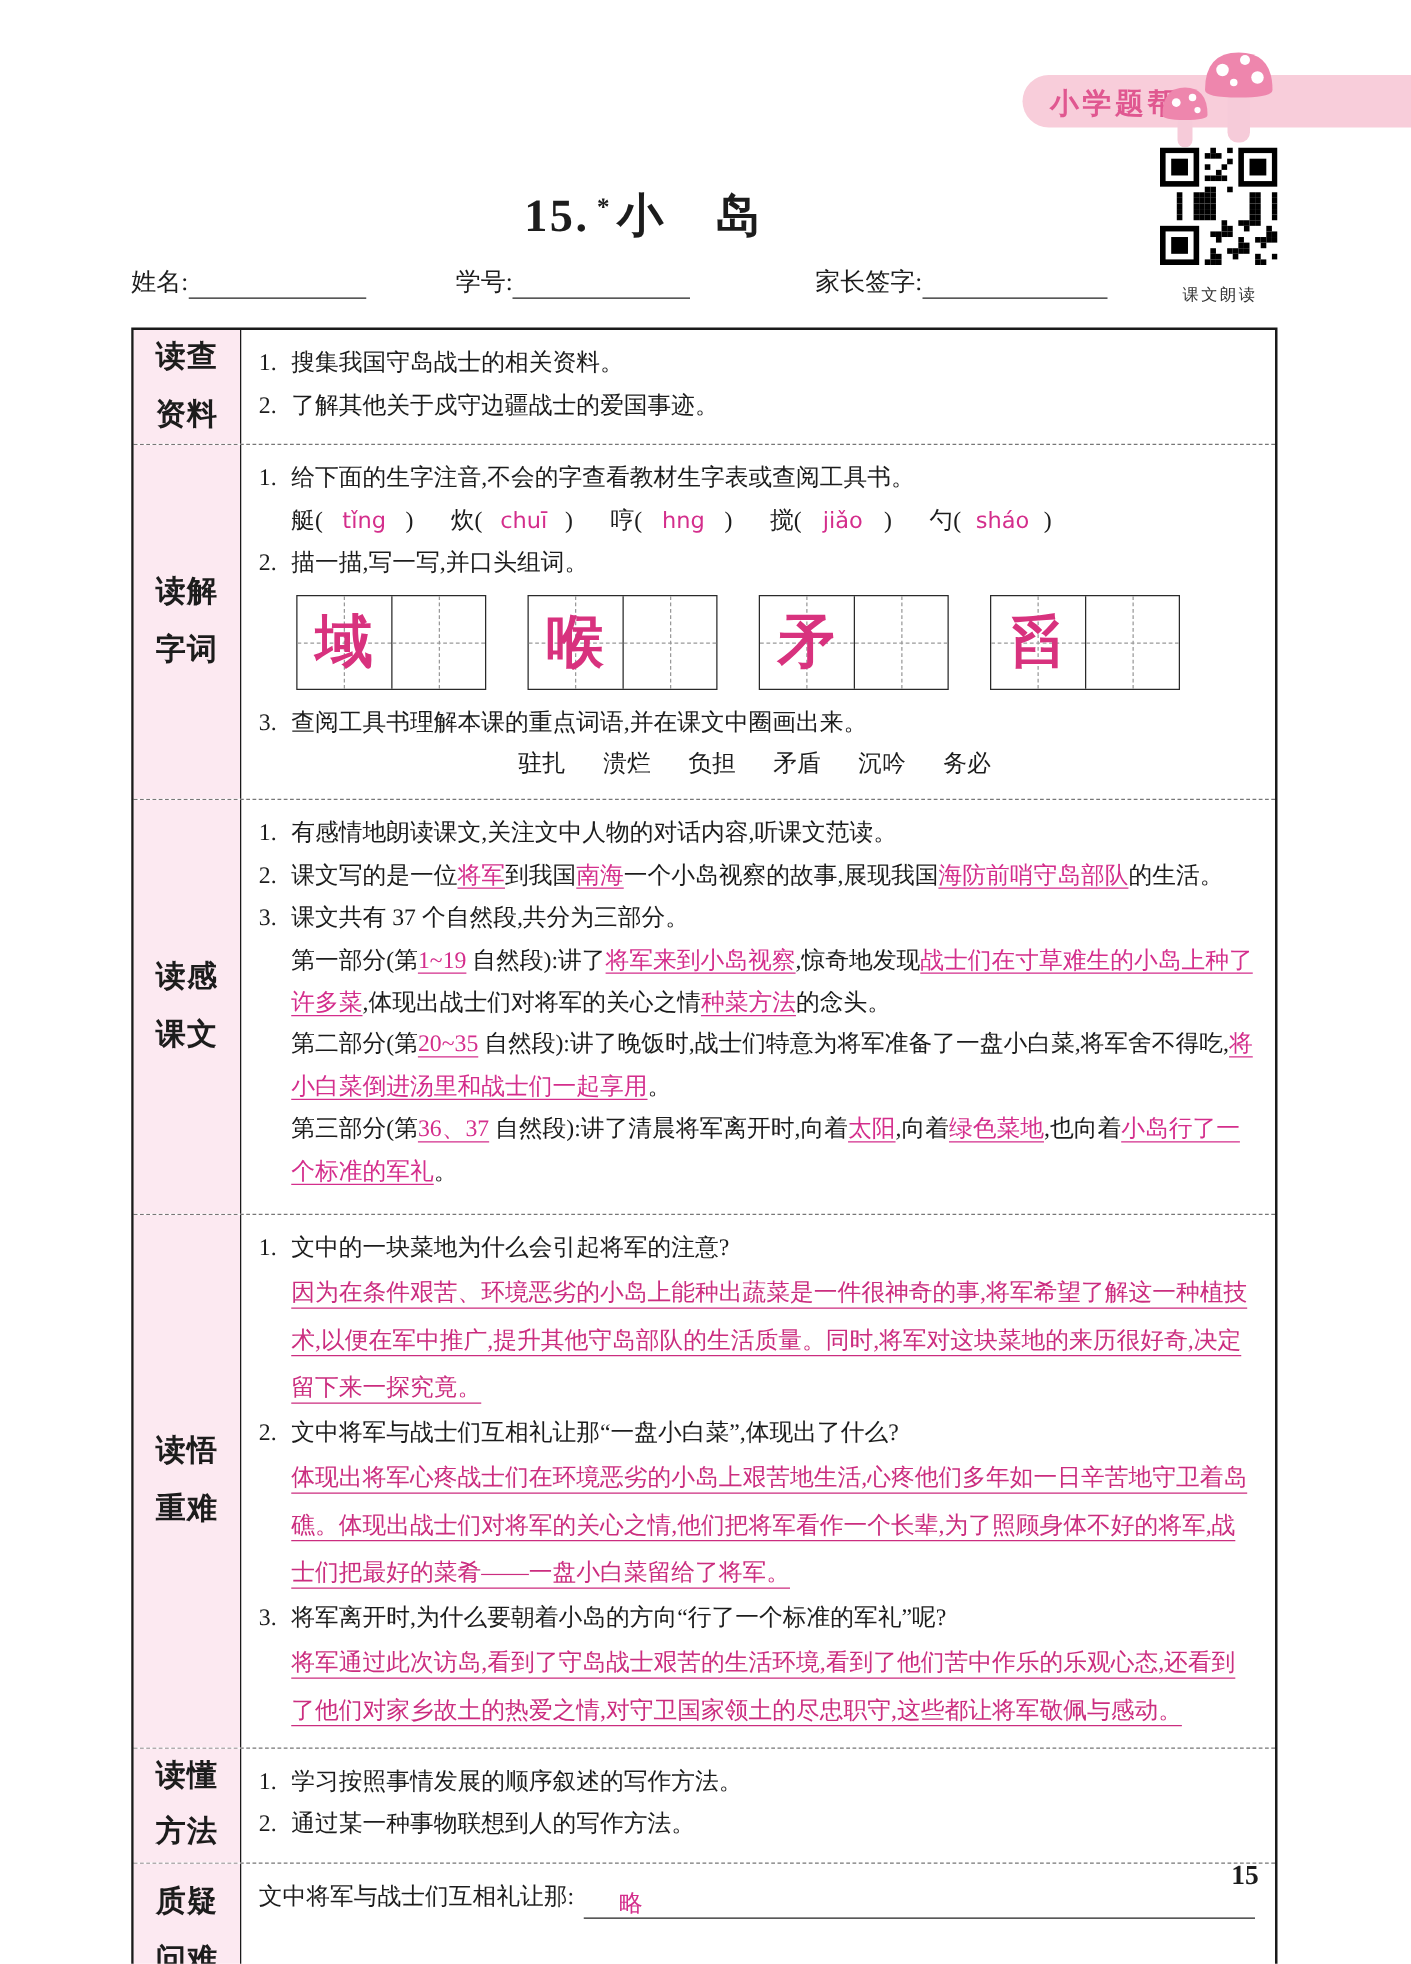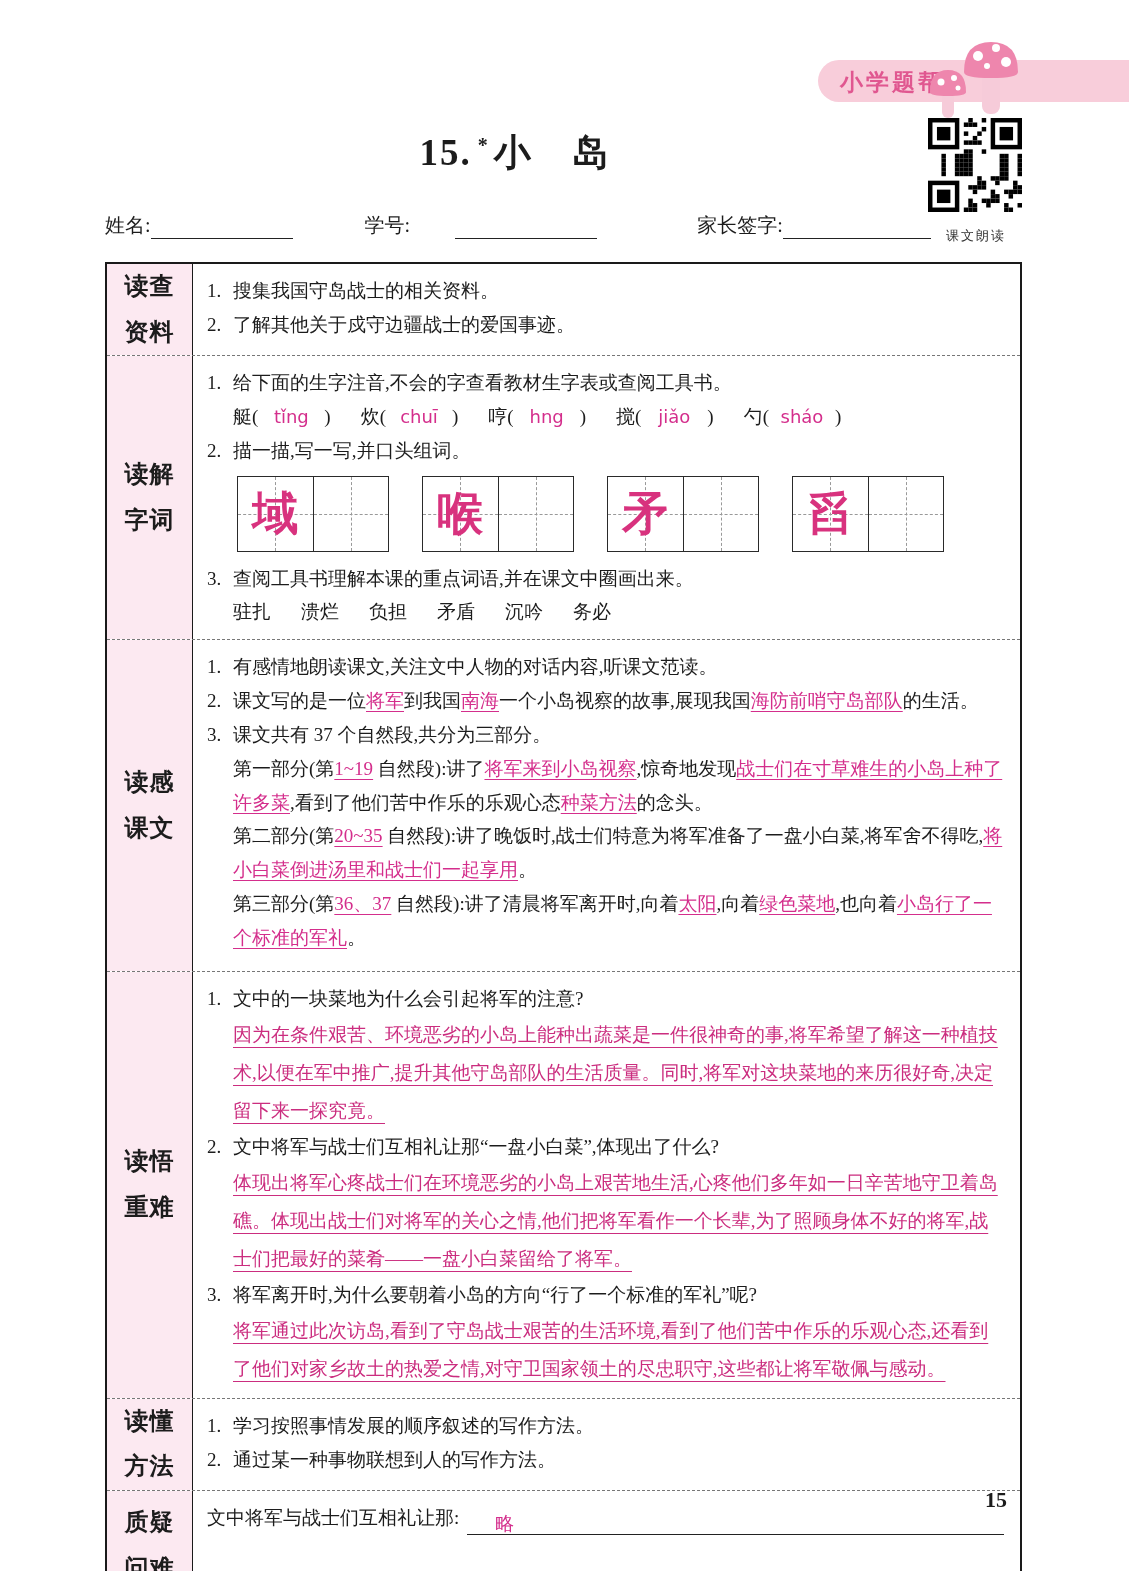--- a/index.html
+++ b/index.html
@@ -17,31 +17,31 @@
   .banner-label { position:absolute; left:22px; top:7px; font-size:23px; letter-spacing:3px;
     color:#e05790; font-weight:bold; font-family:"Liberation Sans",sans-serif; }
   .mushrooms { position:absolute; left:96px; top:-26px; width:120px; height:90px; }
 
   
   .qr-wrap { position:absolute; top:118px; left:928px; width:96px; text-align:center; }
   .qr { width:94px; height:94px; display:block; background:#fff; }
   .qr-caption { font-size:13px; letter-spacing:2px; color:#333; margin-top:15px; }
 
   
-  .title { position:absolute; top:128px; left:105px; width:820px; text-align:center;
+  .title { position:absolute; top:148px; left:105px; width:820px; text-align:center;
     font-size:37px; font-weight:bold; letter-spacing:2px; }
   .title .star { font-size:20px; vertical-align:super; margin:0 4px 0 6px; }
 
   
   .fields { position:absolute; top:212px; left:105px; width:917px; display:flex;
     font-size:20px; align-items:flex-end; }
   .field { display:flex; align-items:flex-end; }
   .blankline { display:inline-block; border-bottom:1.4px solid #222; height:24px; }
   .f-name .blankline { width:142px; }
-  .f-id { margin-left:72px;gap:45px; }
+  .f-id { margin-left:72px; }
   .f-id .blankline { width:142px; }
   .f-sign { margin-left:100px; }
   .f-sign .blankline { width:148px; }
 
   
   .sheet { position:absolute; top:262px; left:105px; width:917px;
     border:2px solid #1a1a1a; }
   .srow { display:flex; }
   .srow + .srow { border-top:1.4px dashed #777; }
   .slabel { width:86px; flex:0 0 86px; background:#fce9f1; border-right:1.6px solid #1a1a1a;
@@ -70,21 +70,21 @@
   .tracebox { width:152px; height:76px; border:1.6px solid #2a2a2a; display:flex;
     position:relative; margin-right:33px; background:#fff; }
   .tracebox:last-child { margin-right:0; }
   .tcell { flex:1; position:relative; display:flex; align-items:center; justify-content:center; }
   .tcell + .tcell { border-left:1.4px solid #2a2a2a; }
   .tcell::before { content:""; position:absolute; left:50%; top:0; bottom:0; border-left:1px dashed #999; }
   .tcell::after  { content:""; position:absolute; top:50%; left:0; right:0; border-top:1px dashed #999; }
   .tchar { position:relative; z-index:2; font-size:46px; color:#d8327e; line-height:1;
     font-weight:bold; font-family:"Liberation Serif",serif; }
 
-  .words-row { padding-left:26px; }
+  .words-row { padding-left:26px;text-align:center; }
   .words-row span { margin-right:30px; }
 
   
   .q-line { display:flex; align-items:flex-end; }
   .fill-line { flex:1; border-bottom:1.3px solid #222; height:28px; margin-left:8px;
     color:#d42e8c; padding-left:28px; font-size:19px; }
   .rule-line { display:flex; align-items:flex-end; margin-top:22px; }
   .rule { flex:1; border-bottom:1.3px solid #222; height:28px; }
 
   .page-num { position:absolute; top:1487px; left:985px; font-size:22px; font-weight:bold; }
@@ -329,21 +329,21 @@
             <div class="itext">有感情地朗读课文,关注文中人物的对话内容,听课文范读。</div>
           </div>
         <div class="item">
             <span class="num">2.</span>
             <div class="itext"><span>课文写的是一位</span><span class="hl">将军</span><span>到我国</span><span class="hl">南海</span><span>一个小岛视察的故事,展现我国</span><span class="hl">海防前哨守岛部队</span><span>的生活。</span></div>
           </div>
         <div class="item">
             <span class="num">3.</span>
             <div class="itext">课文共有 37 个自然段,共分为三部分。</div>
           </div>
-        <div class="indent"><span>第一部分(第</span><span class="hl">1~19</span><span> 自然段):讲了</span><span class="hl">将军来到小岛视察</span><span>,惊奇地发现</span><span class="hl">战士们在寸草难生的小岛上种了许多菜</span><span>,看到了他们苦中作乐的乐观心态</span><span class="hl">种菜方法</span><span>的念头。</span></div>
+        <div class="indent"><span>第一部分(第</span><span class="hl">1~19</span><span> 自然段):讲了</span><span class="hl">将军来到小岛视察</span><span>,惊奇地发现</span><span class="hl">战士们在寸草难生的小岛上种了许多菜</span><span>,体现出战士们对将军的关心之情</span><span class="hl">种菜方法</span><span>的念头。</span></div>
         <div class="indent"><span>第二部分(第</span><span class="hl">20~35</span><span> 自然段):讲了晚饭时,战士们特意为将军准备了一盘小白菜,将军舍不得吃,</span><span class="hl">将小白菜倒进汤里和战士们一起享用</span><span>。</span></div>
         <div class="indent"><span>第三部分(第</span><span class="hl">36、37</span><span> 自然段):讲了清晨将军离开时,向着</span><span class="hl">太阳</span><span>,向着</span><span class="hl">绿色菜地</span><span>,也向着</span><span class="hl">小岛行了一个标准的军礼</span><span>。</span></div>
       </div>
     </div>
 
     <div class="srow" style="min-height:384px;">
       <div class="slabel">
         <span>读悟</span>
         <span>重难</span>
       </div>

